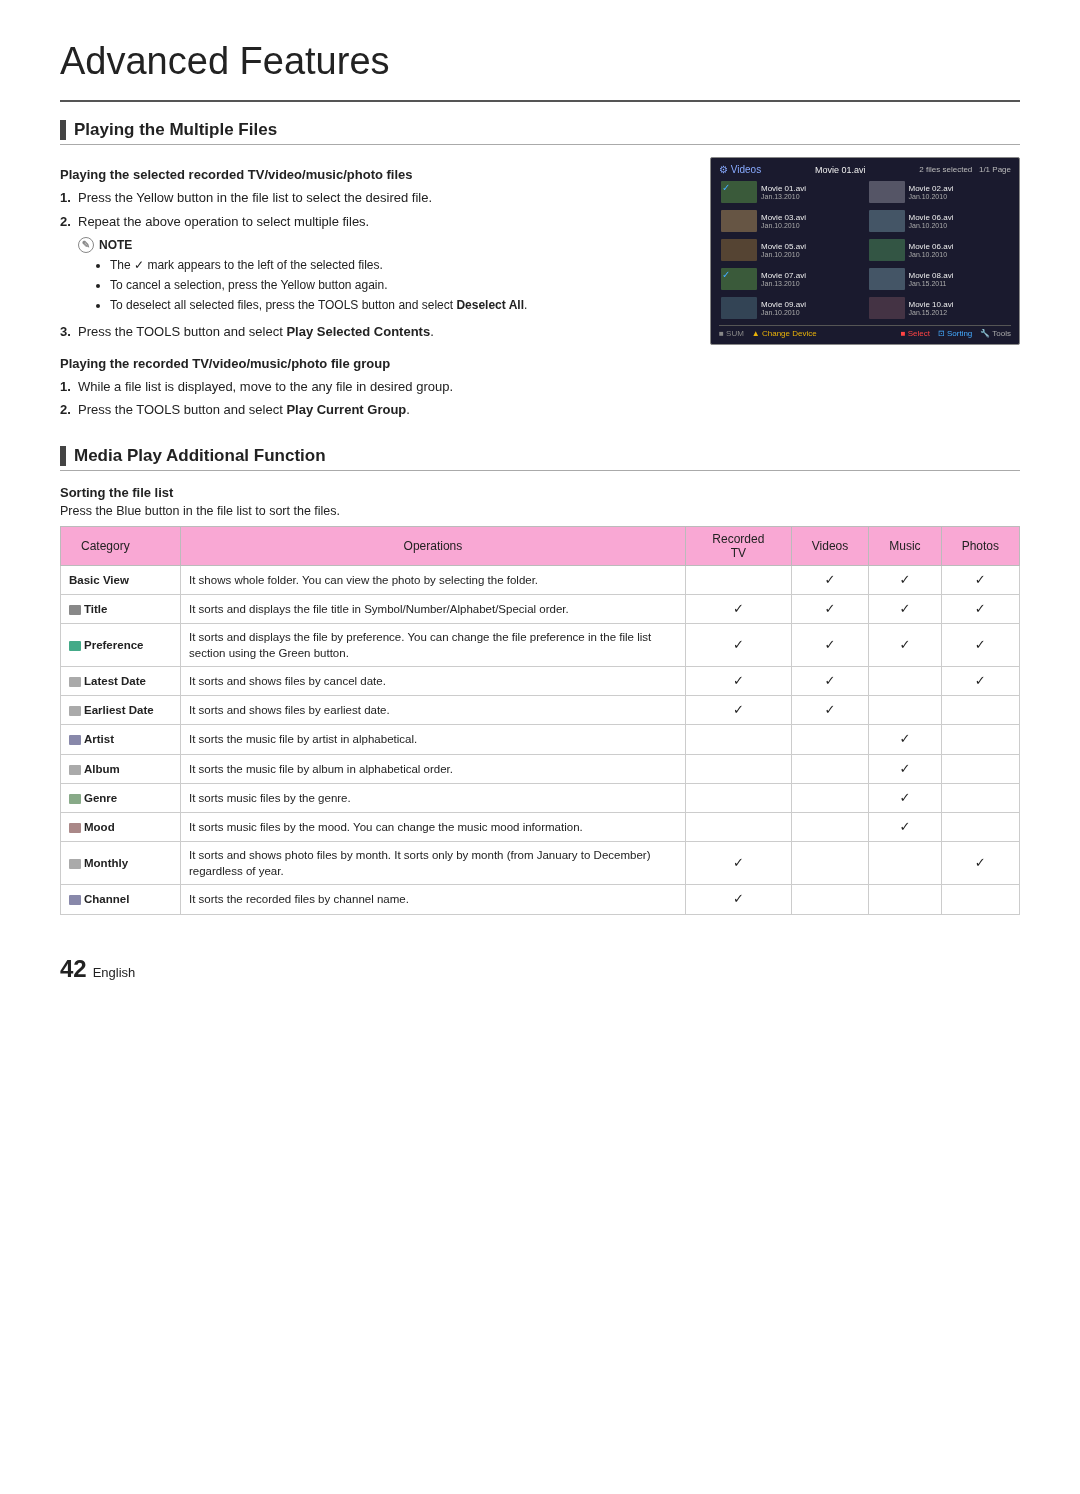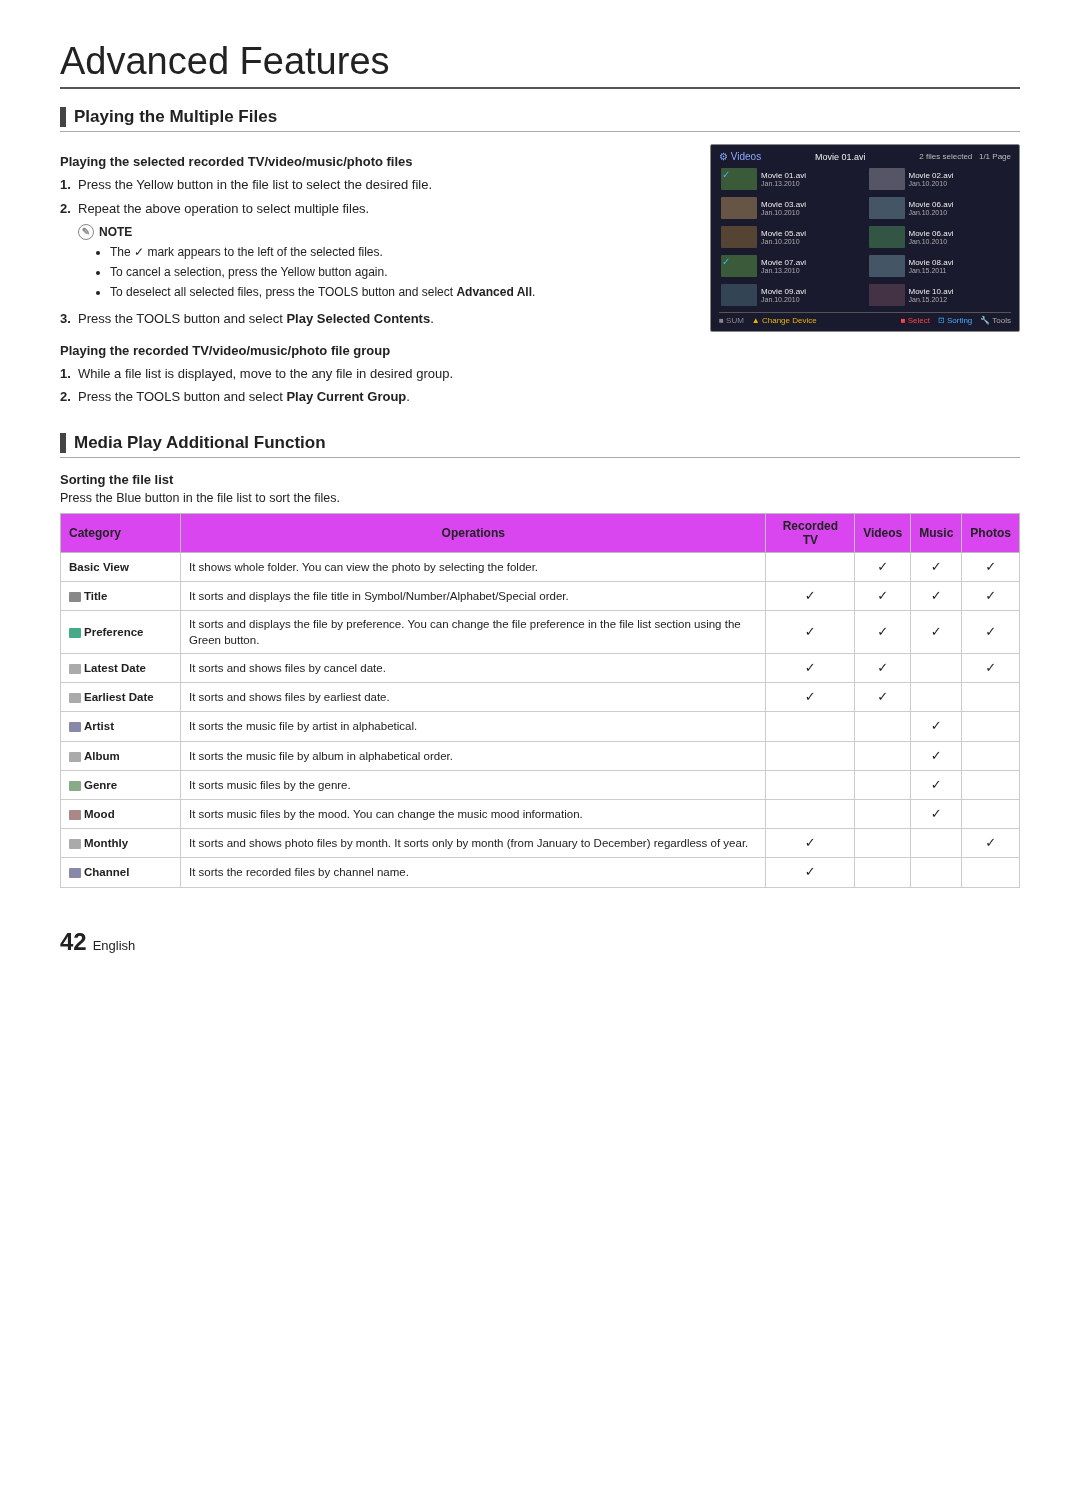--- a/index.html
+++ b/index.html
@@ -11,21 +11,21 @@
       width: 1080px;
       min-height: 1494px;
       padding: 40px 60px 60px 60px;
     }
     h1.page-title {
       font-size: 38px;
       font-weight: 300;
       color: #222;
       margin-bottom: 18px;
       border-bottom: 2px solid #555;
-      padding-bottom: 4px;
+      padding-bottom: 17px;
     }
     .section-header {
       display: flex;
       align-items: center;
       margin-bottom: 12px;
       margin-top: 10px;
       border-bottom: 1px solid #aaa;
       padding-bottom: 4px;
     }
     .section-bar {
@@ -183,26 +183,26 @@
     }
 
     
     .sort-table {
       width: 100%;
       border-collapse: collapse;
       font-size: 12px;
       margin-top: 8px;
     }
     .sort-table th {
-      background: #d946ef;
+      background: #f9a8d4;
       border: 1px solid #bbb;
-      padding: 5px 8px;
+      padding: 5px 20px;
       text-align: center;
       font-size: 12px;
-      font-weight: bold;
+      font-weight: normal;
     }
     .sort-table th.cat-col {
       text-align: left;
       width: 120px;
     }
     .sort-table th.ops-col {
       text-align: center;
       width: auto;
     }
     .sort-table td {
@@ -272,21 +272,21 @@
       </ol>
 
       <div class="note-box">
         <div class="note-label">
           <span class="note-icon">✎</span>
           <span>NOTE</span>
         </div>
         <ul class="note-bullets">
           <li>The <span style="font-family:Arial;">✓</span> mark appears to the left of the selected files.</li>
           <li>To cancel a selection, press the Yellow button again.</li>
-          <li>To deselect all selected files, press the TOOLS button and select <span class="bold">Advanced All</span>.</li>
+          <li>To deselect all selected files, press the TOOLS button and select <span class="bold">Deselect All</span>.</li>
         </ul>
       </div>
 
       <ol class="numbered-list" start="3">
         <li>
           <span class="num">3.</span>
           Press the TOOLS button and select <span class="bold">Play Selected Contents</span>.
         </li>
       </ol>
 

